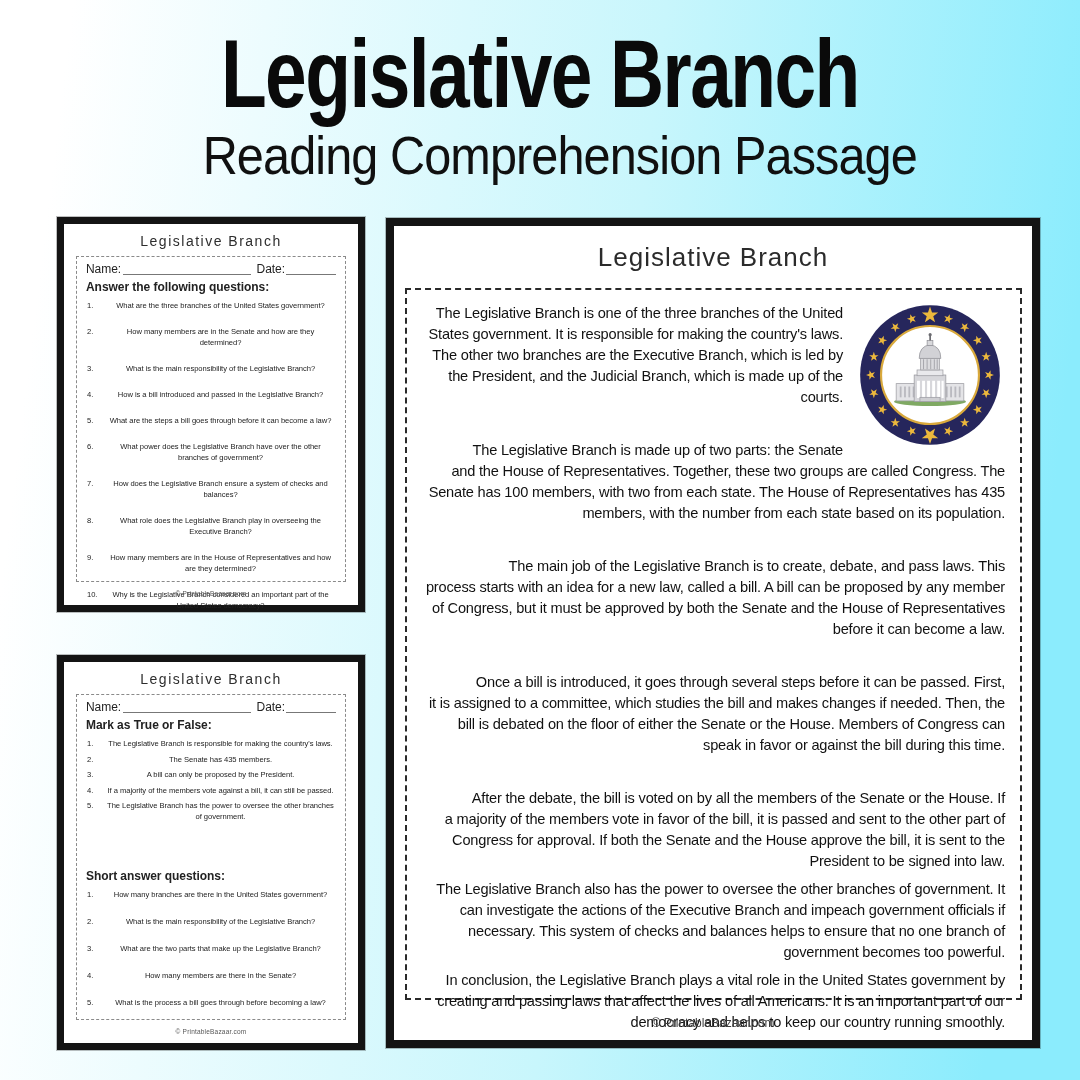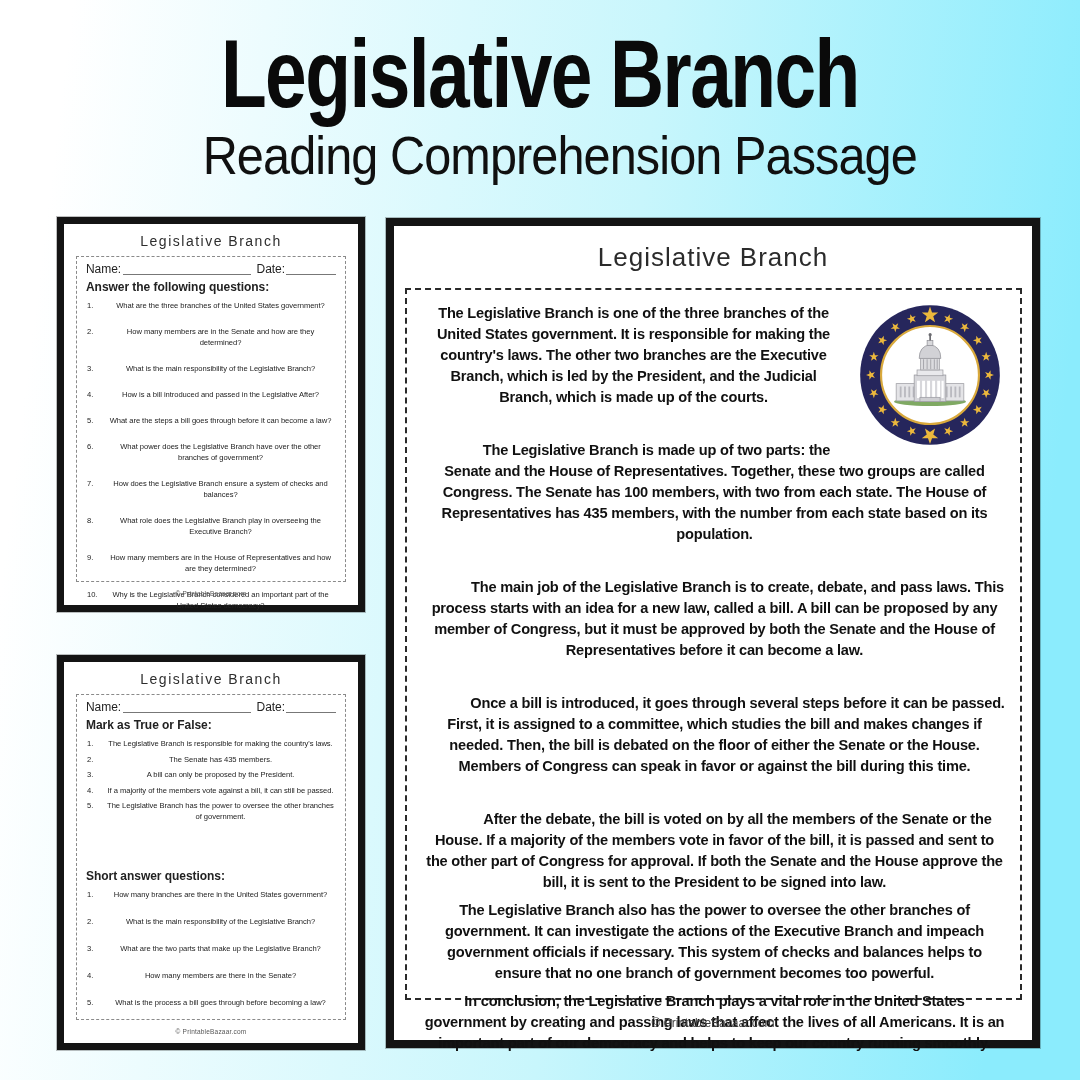--- a/index.html
+++ b/index.html
@@ -72,21 +72,21 @@
   
   .pr-title {
     margin-top:16px; text-align:center; font-size:26px; font-weight:400;
     letter-spacing:1px; color:#2b2b2b;
   }
   .pr-box {
     position:absolute; left:11px; right:10px; top:62px; height:712px;
     border:2px dashed #2a2a2a; padding:13px 15px 0 17px;
   }
   .passage { font-size:14.6px; line-height:21px; letter-spacing:-.2px; color:#111; }
-  .passage p { margin:0; text-align:center;font-weight:bold; }
+  .passage p { margin:0; text-align:right; }
   .passage p.indent { text-indent:46px;margin-top:32px; }
   .passage p.block  { margin-top:7px; }
   .seal {
     float:right; width:150px; height:144px; margin:0 0 8px 12px;
   }
   .seal svg { width:100%; height:100%; display:block; }
   .pr-footer {
     position:absolute; bottom:10px; left:0; width:100%; text-align:center;
     font-size:12px; color:#3d3d3d;
   }
@@ -107,21 +107,21 @@
       <span class="uline name-line"></span>
       <span class="date-lbl">Date:</span>
       <span class="uline date-line"></span>
     </div>
     <div class="sec-head">Answer the following questions:</div>
     <ol class="qlist qlist-spaced">
 
     <li>What are the three branches of the United States government?</li>
         <li>How many members are in the Senate and how are they determined?</li>
         <li>What is the main responsibility of the Legislative Branch?</li>
-        <li>How is a bill introduced and passed in the Legislative After?</li>
+        <li>How is a bill introduced and passed in the Legislative Branch?</li>
         <li>What are the steps a bill goes through before it can become a law?</li>
         <li>What power does the Legislative Branch have over the other branches of government?</li>
         <li>How does the Legislative Branch ensure a system of checks and balances?</li>
         <li>What role does the Legislative Branch play in overseeing the Executive Branch?</li>
         <li>How many members are in the House of Representatives and how are they determined?</li>
         <li>Why is the Legislative Branch considered an important part of the United States democracy?</li>
       </ol>
   </div>
   <div class="pl-footer">© PrintableBazaar.com</div>
 </section>

